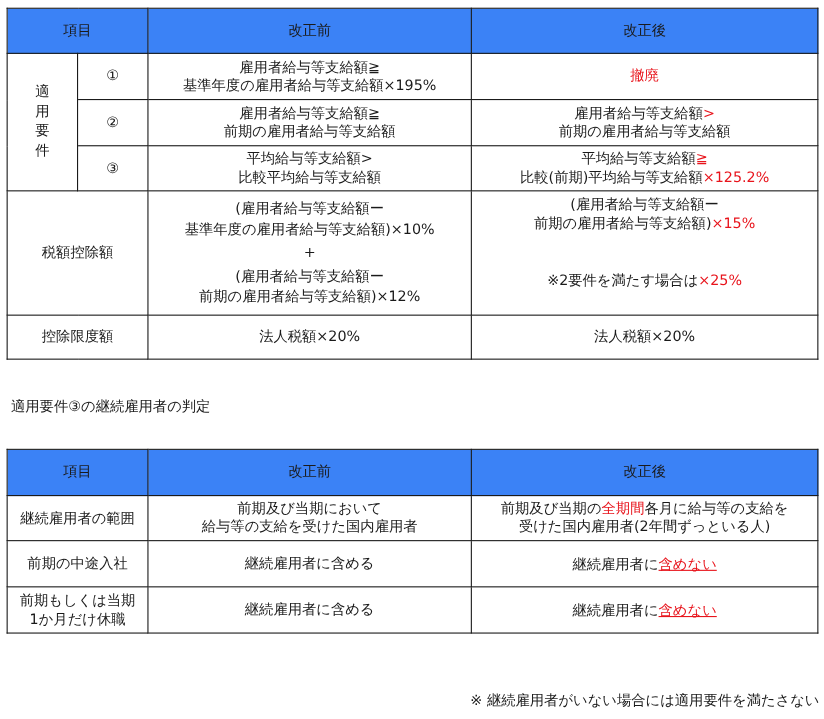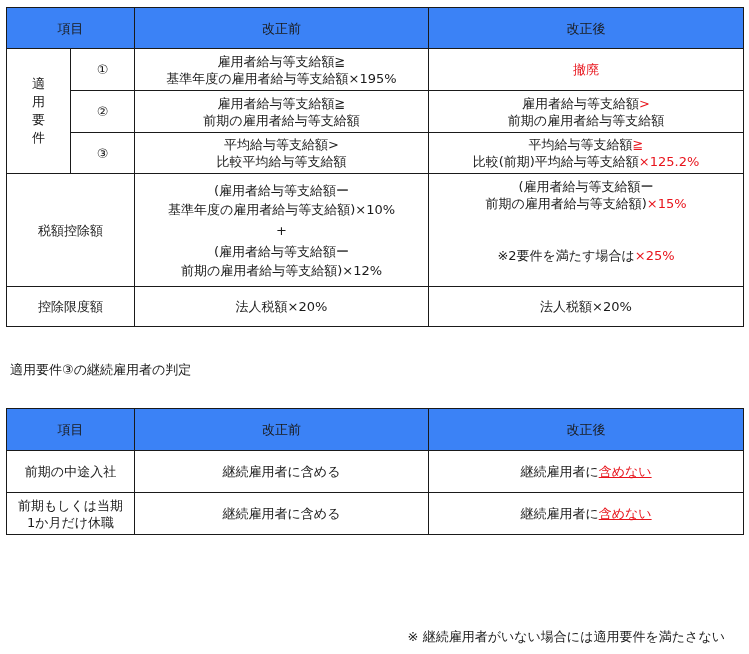--- a/index.html
+++ b/index.html
@@ -7,21 +7,21 @@
          font-family:"DejaVu Sans","Liberation Sans",sans-serif; color:#1a1a1a; font-size:13px; }
   table { border-collapse:collapse; position:absolute; table-layout:fixed; }
   td, th { border:1px solid #1a1a1a; text-align:center; vertical-align:middle; padding:0; line-height:17px; font-weight:normal; }
   th { background:#3b82f6;margin-top:27px; }
   .red { color:#e8141c; }
   .ul { text-decoration:underline; text-decoration-color:#e8141c;font-family:Liberation Serif, serif; }
   #t1 { left:6px; top:7px; width:737px; }
   #t2 { left:6px; top:408px; width:737px; }
   .vert { width:14px; margin:12px auto; line-height:18px; word-break:break-all; }
   .caption { position:absolute; left:10px; top:361px; font-size:13px; }
-  .footnote { position:absolute; right:24px; top:628px; font-size:13px; }
+  .footnote { position:absolute; right:4px; top:628px; font-size:13px; }
   .line { display:block; }
 </style>
 </head>
 <body>
 
 <table id="t1">
   <colgroup>
       <col style="width:64px">
       <col style="width:64px">
       <col style="width:294px">
@@ -96,20 +96,31 @@
       <col style="width:128px">
       <col style="width:294px">
       <col style="width:315px">
     </colgroup>
   <tbody>
       <tr style="height:42px">
     <th>項目</th>
     <th>改正前</th>
     <th>改正後</th>
   </tr>
+  <tr style="height:41px">
+    <td>継続雇用者の範囲</td>
+    <td>
+      <span class="line">前期及び当期において</span>
+      <span class="line">給与等の支給を受けた国内雇用者</span>
+    </td>
+    <td>
+      <span class="line"><span>前期及び当期の</span><span class="red">全期間</span><span>各月に給与等の支給を</span></span>
+      <span class="line">受けた国内雇用者(2年間ずっといる人)</span>
+    </td>
+  </tr>
   <tr style="height:42px">
     <td>前期の中途入社</td>
     <td>継続雇用者に含める</td>
     <td><span>継続雇用者に</span><span class="red ul">含めない</span></td>
   </tr>
   <tr style="height:42px">
     <td>
       <span class="line">前期もしくは当期</span>
       <span class="line">1か月だけ休職</span>
     </td>

